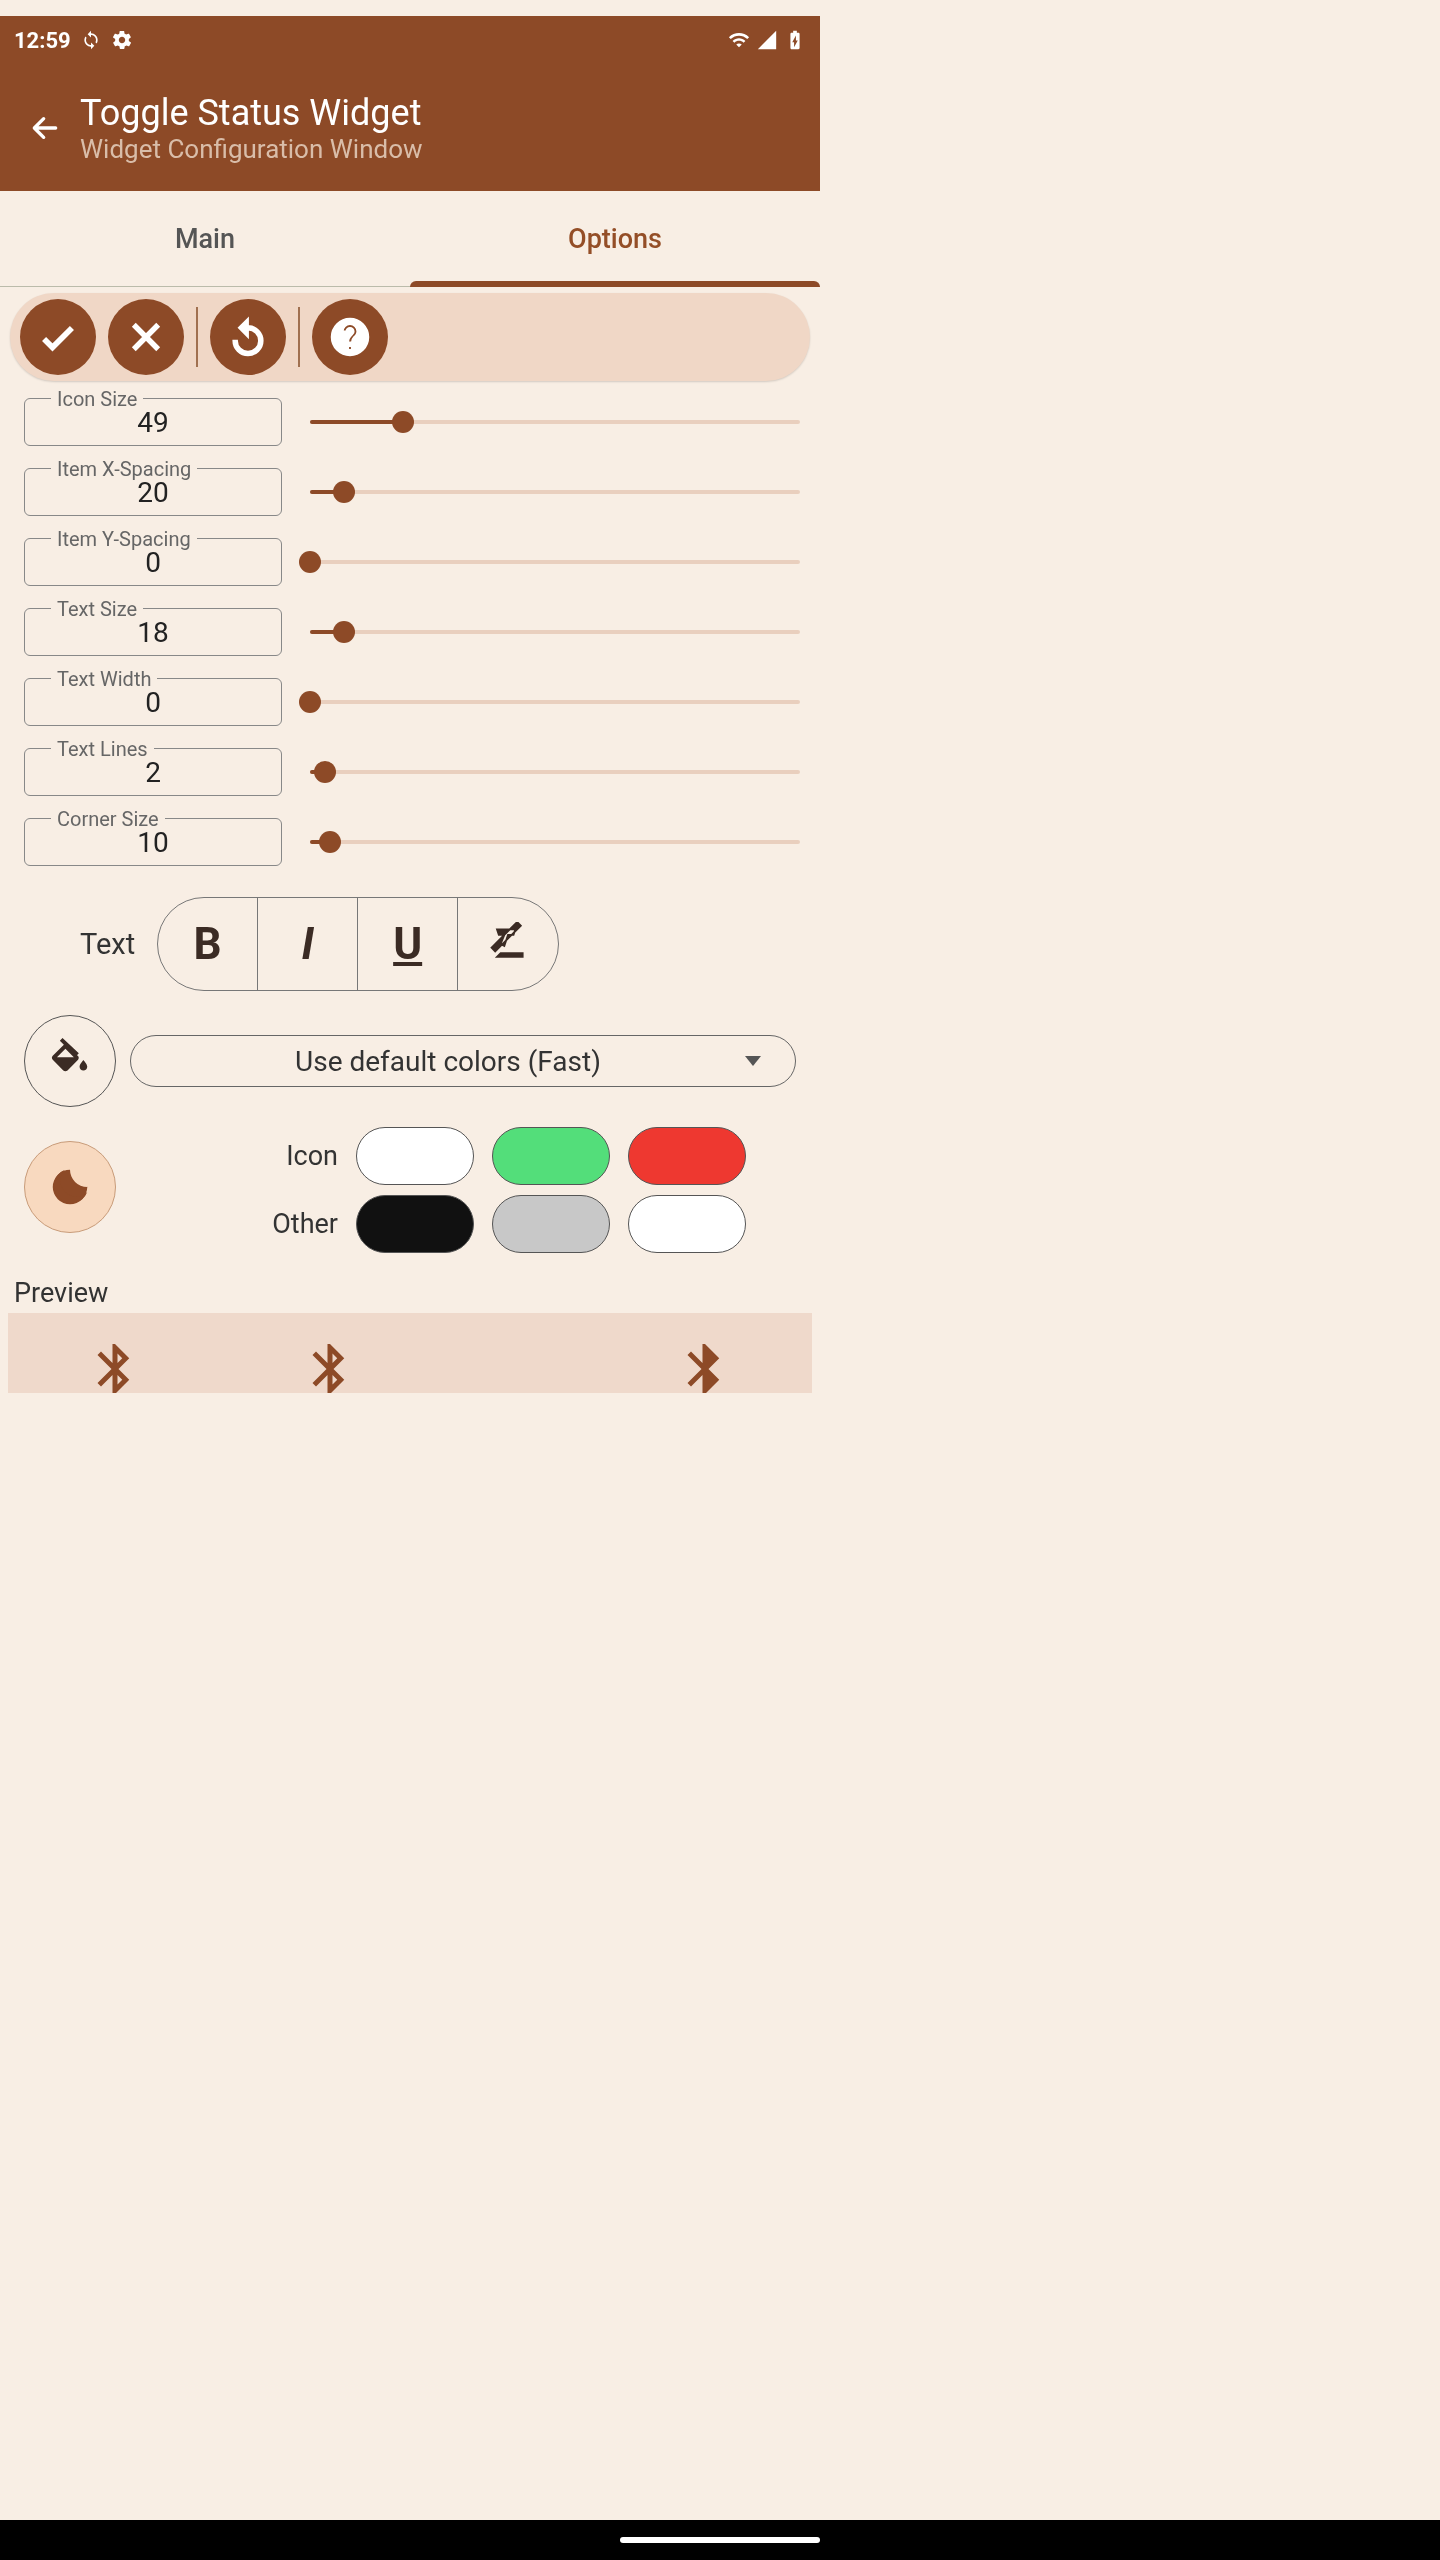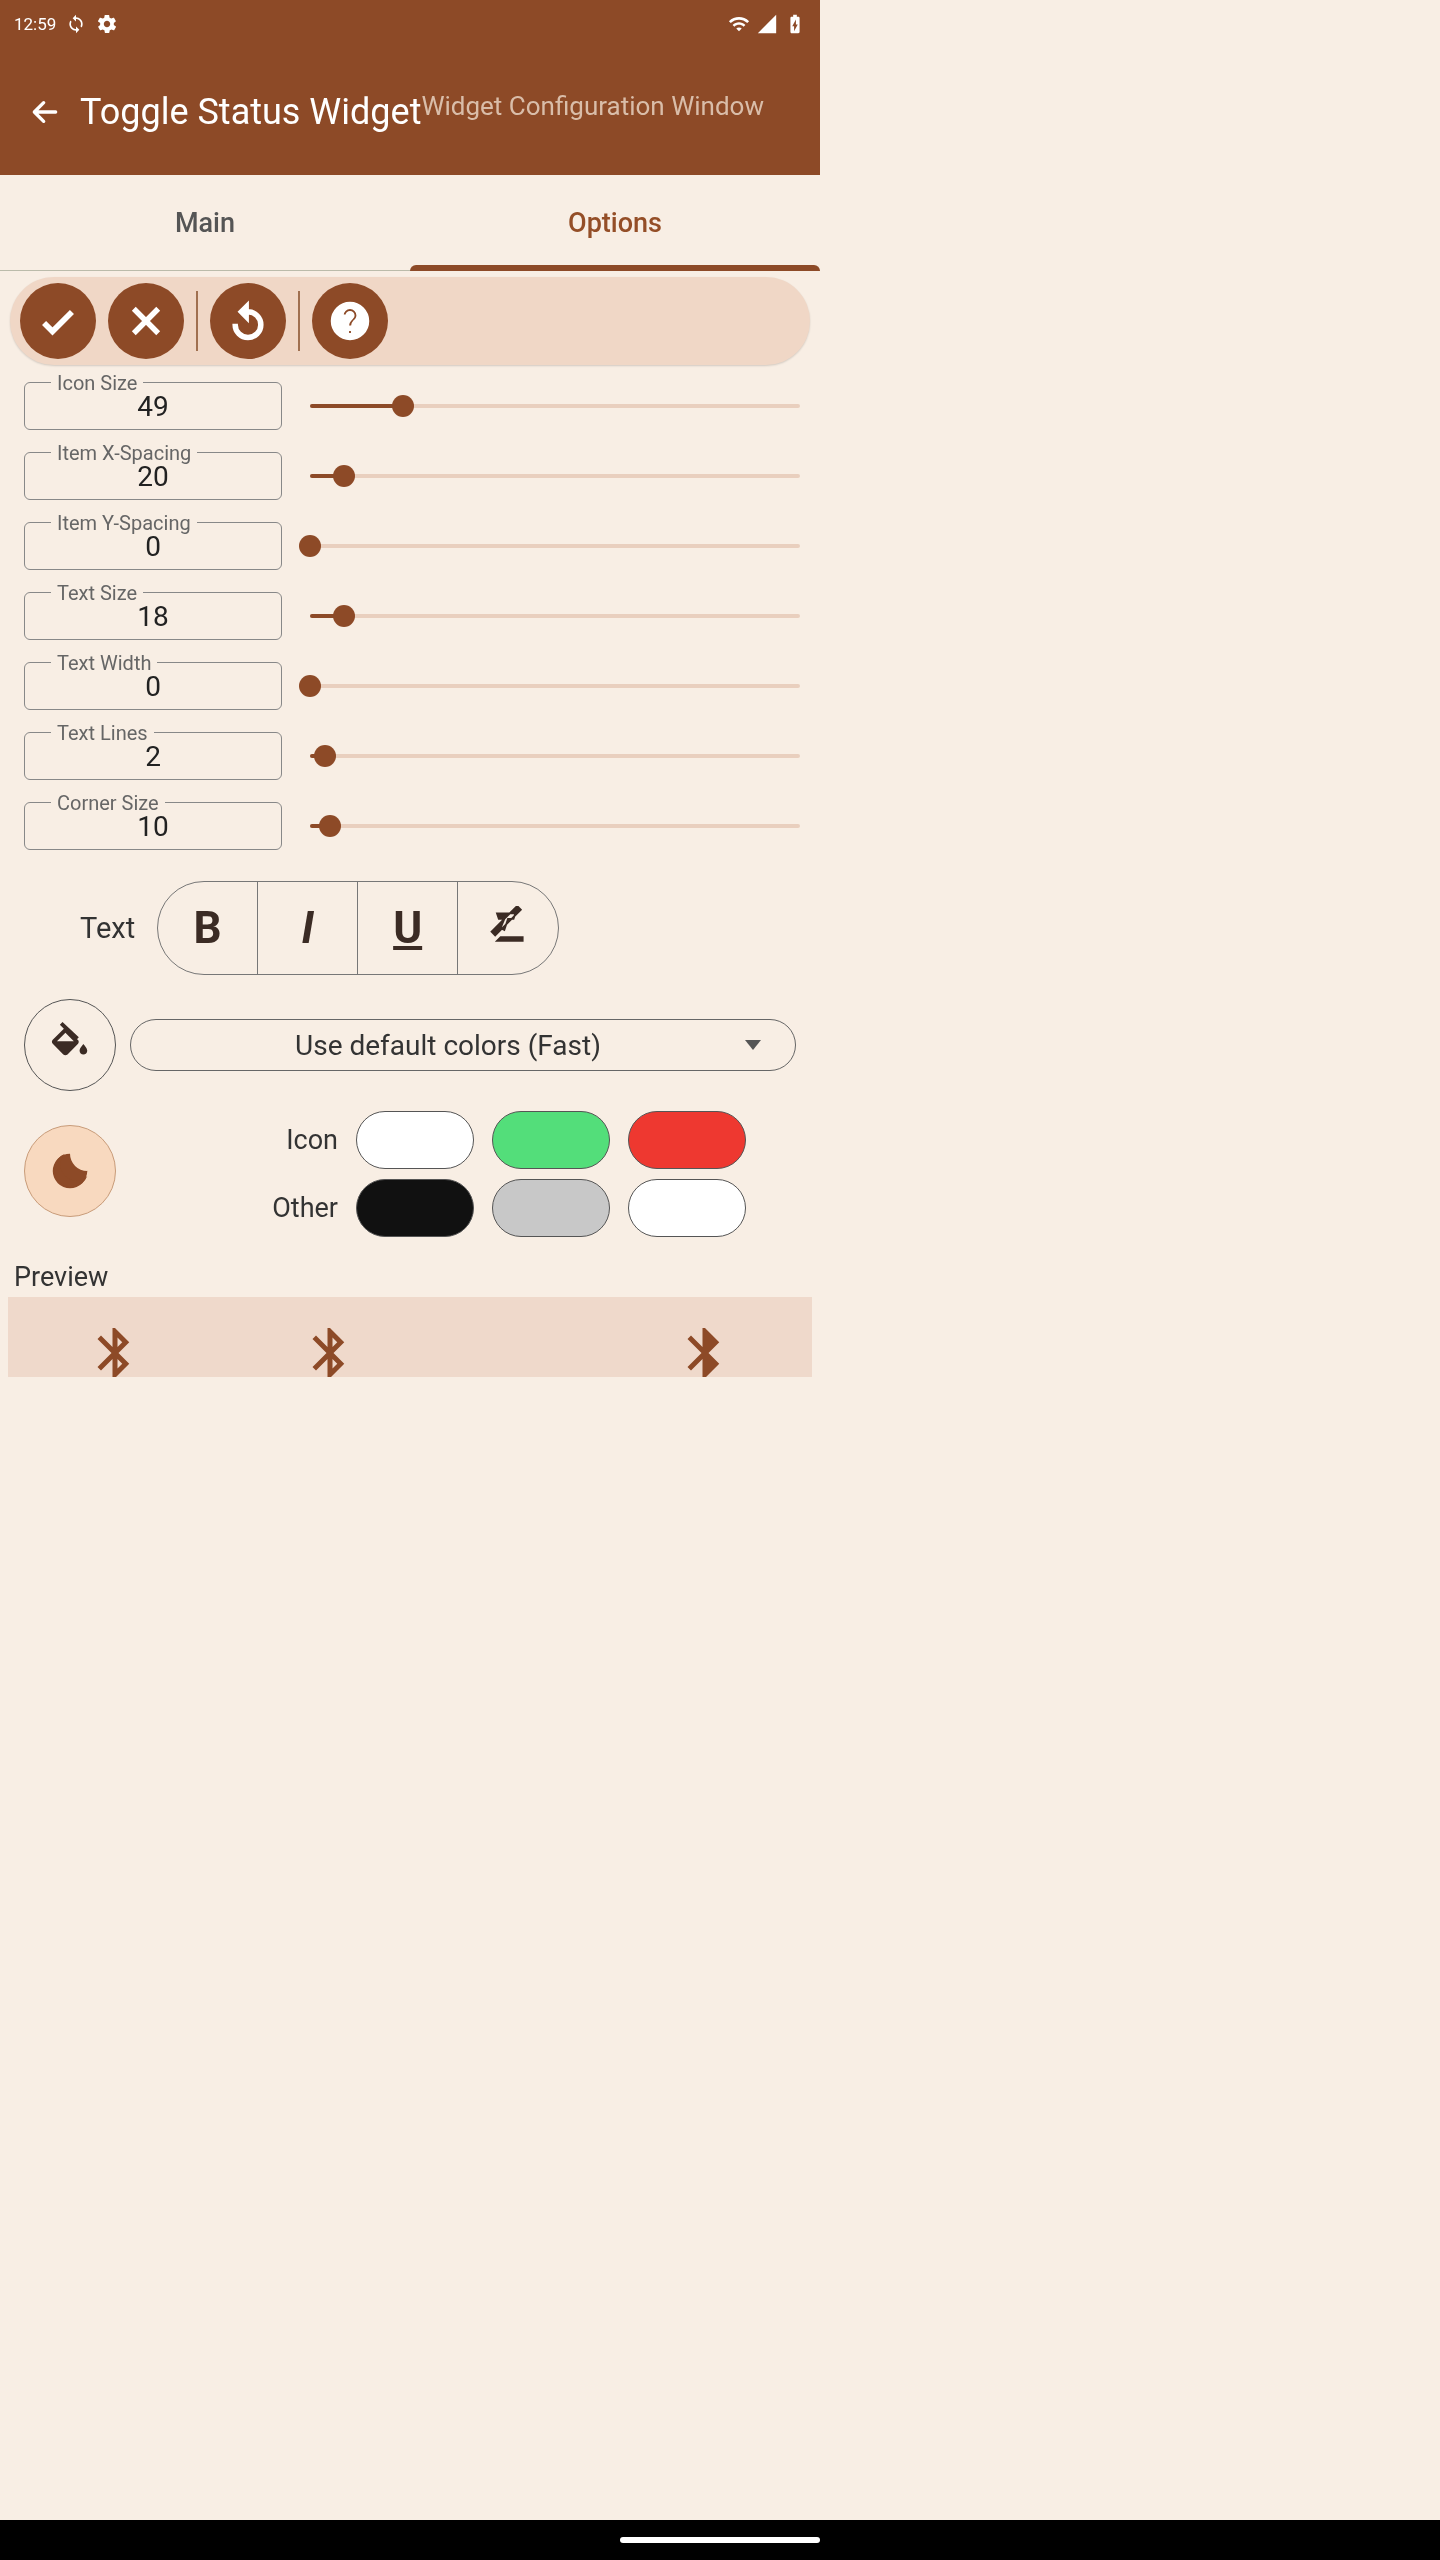--- a/index.html
+++ b/index.html
@@ -1,24 +1,24 @@
 <!DOCTYPE html>
 <html><head>
 <meta charset="utf-8">
 <style>
 *{box-sizing:border-box;margin:0;padding:0;}
 html,body{width:820px;height:1456px;font-family:Roboto,Arial,sans-serif;background:#f8eee4;overflow:hidden;}
-.statusbar{height:48px;background:#8d4a27;color:#fff;display:flex;align-items:center;justify-content:space-between;padding:0 14px;font-size:17px;font-weight:400;}
+.statusbar{height:48px;background:#8d4a27;color:#fff;display:flex;align-items:center;justify-content:space-between;padding:0 14px;font-size:22px;font-weight:700;margin-top:16px;}
 .sb-left{display:flex;align-items:center;gap:10px;}
 .sb-right{display:flex;align-items:center;gap:6px;}
 .sb-right svg{width:22px;height:22px;fill:#fff;}
 .appbar{height:127px;background:#8d4a27;color:#fff;display:flex;align-items:center;padding:0 10px;}
 .appbar .back{width:70px;display:flex;align-items:center;justify-content:center;}
 .appbar .back svg{width:32px;height:32px;stroke:#fff;fill:none;stroke-width:2.5;}
-.appbar .titles{display:flex;flex-direction:row;}
+.appbar .titles{display:flex;flex-direction:column;}
 .appbar .title{font-size:36px;font-weight:400;}
 .appbar .subtitle{font-size:26px;color:#d9bda9;font-weight:400;}
 .tabs{height:96px;background:#f8eee4;display:flex;border-bottom:1px solid #bba;}
 .tab{flex:1;display:flex;align-items:center;justify-content:center;font-size:27px;color:#944e27;font-weight:500;position:relative;}
 .tab.inactive{color:#555;}
 .tab.active::after{content:"";position:absolute;bottom:-1px;left:0;right:0;height:6px;background:#8d4a27;border-radius:6px 6px 0 0;}
 .toolbar{margin:6px 10px;height:88px;background:#f0d7c6;border-radius:44px;display:flex;align-items:center;padding:0 10px;gap:12px;box-shadow:0 1px 2px rgba(0,0,0,.15);}
 .circle-btn{width:76px;height:76px;border-radius:50%;background:#8d4a27;display:flex;align-items:center;justify-content:center;}
 .circle-btn svg{width:44px;height:44px;fill:#fff;stroke:#fff;}
 .vsep{width:2px;height:60px;background:#a07050;}

